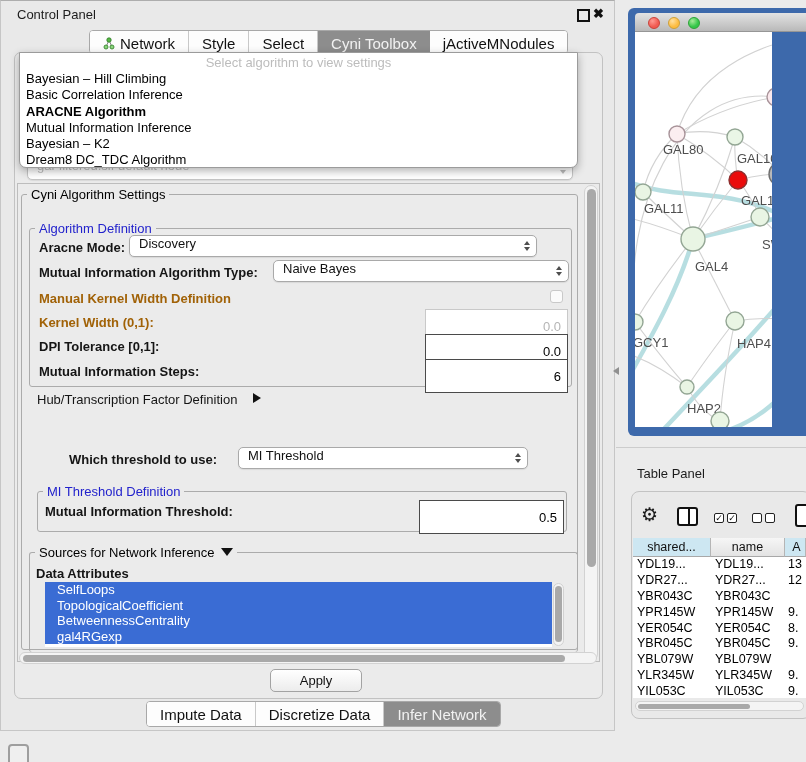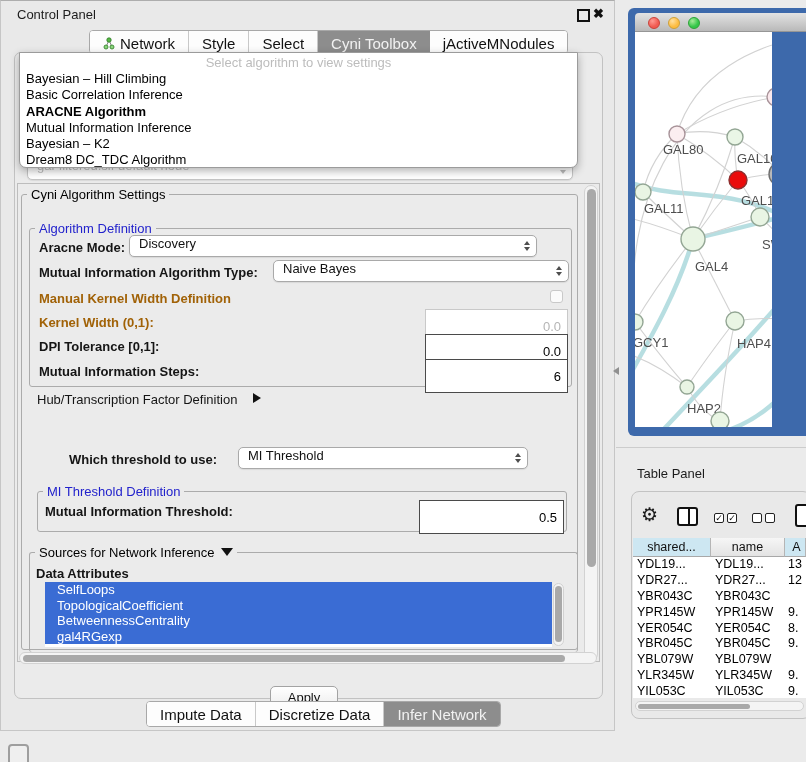--- a/index.html
+++ b/index.html
@@ -218,21 +218,21 @@
     <div class="sbthumb" style="left:1px;top:2px;width:7px;height:56px"></div>
   </div>
 
   <div class="sbtrack-v" style="left:583px;top:184px;width:14px;height:476px">
     <div class="sbthumb" style="left:2px;top:3px;width:9px;height:378px"></div>
   </div>
   <div class="sbtrack-h" style="left:18px;top:651px;width:578px;height:12px">
     <div class="sbthumb" style="left:3px;top:2px;width:542px;height:7px"></div>
   </div>
 
-  <div class="apply-btn" style="left:269px;top:685px;width:68px;height:23px">Apply</div>
+  <div class="apply-btn" style="left:269px;top:668px;width:92px;height:23px">Apply</div>
 
   <div class="tabstrip" style="left:145px;top:700px;height:24px">
     <div class="tab">
         <span>Impute Data</span>
       </div>
     <div class="tab">
         <span>Discretize Data</span>
       </div>
     <div class="tab sel">
         <span>Infer Network</span>

